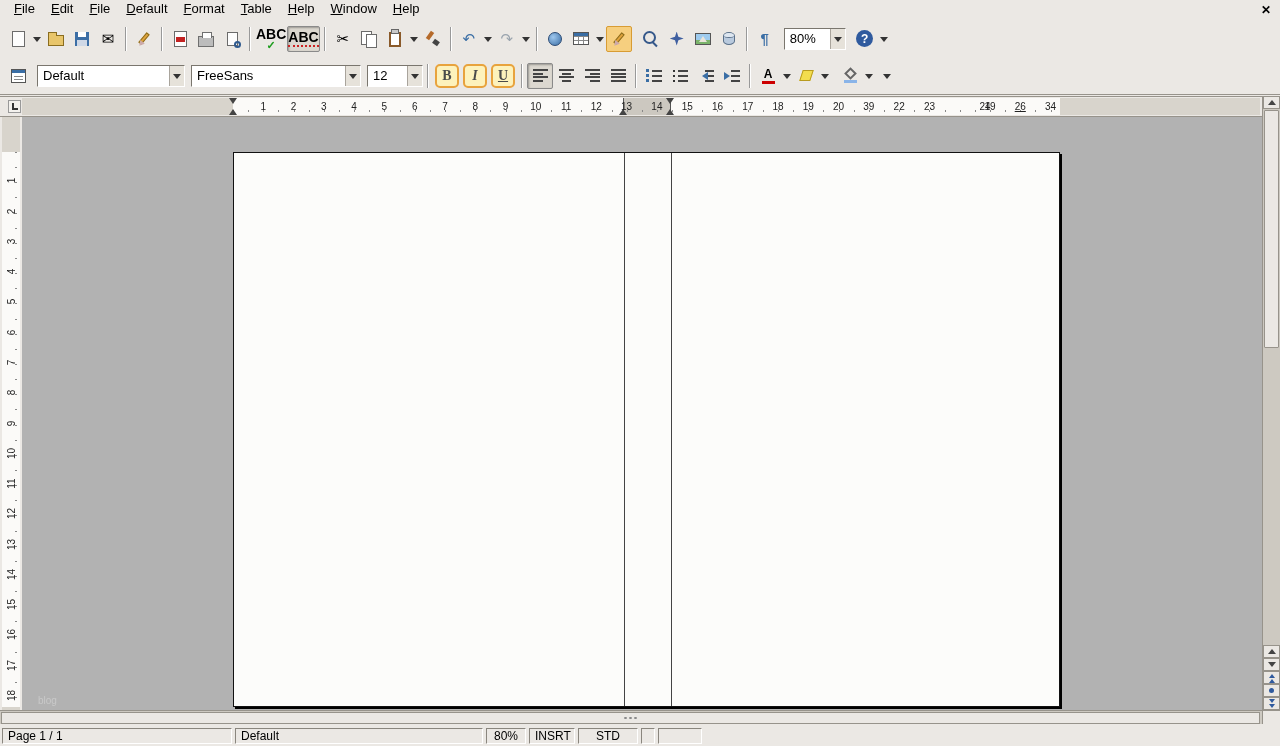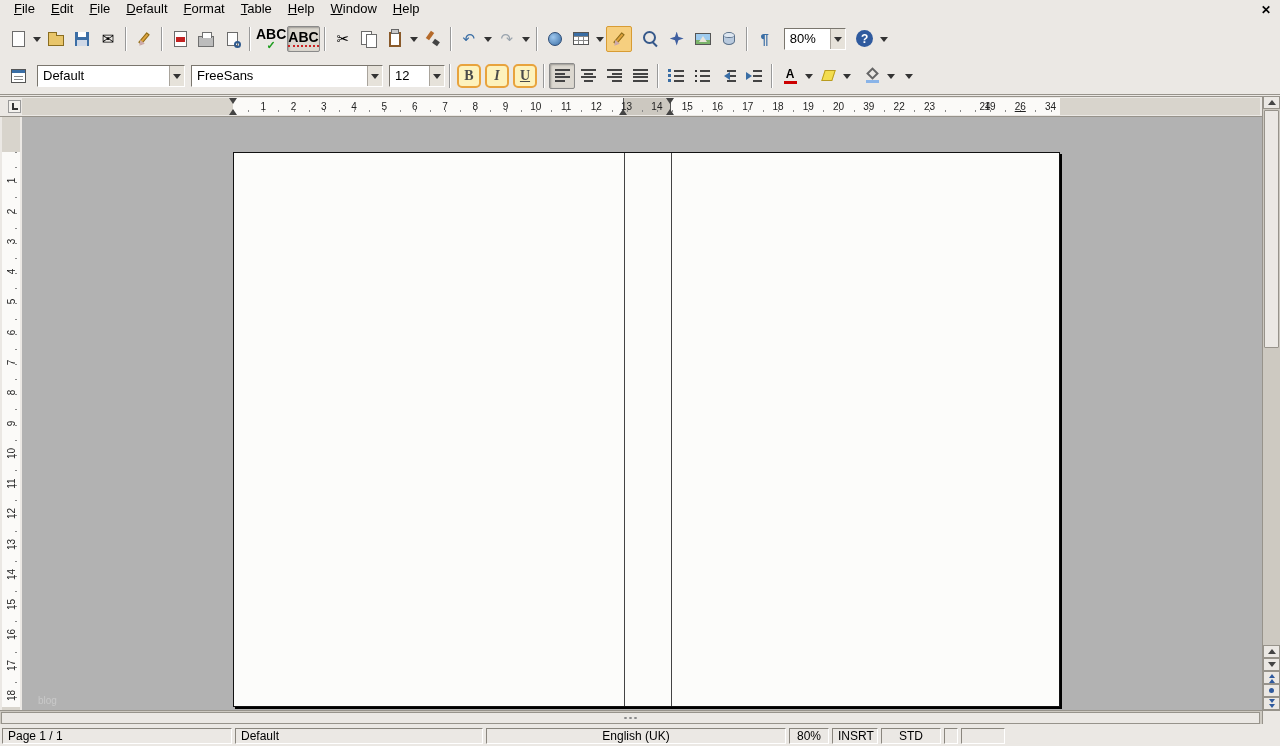--- a/index.html
+++ b/index.html
@@ -296,21 +296,21 @@
       <span class="ic-styles"></span>
     </div>
   <div class="sp"></div>
   <div class="combo" style="width:148px">
     <span class="val">Default</span>
     <span class="cdd">
         <i></i>
       </span>
   </div>
   <div class="sp"></div>
-  <div class="combo" style="width:192px">
+  <div class="combo" style="width:170px">
     <span class="val">FreeSans</span>
     <span class="cdd">
         <i></i>
       </span>
   </div>
   <div class="sp"></div>
   <div class="combo" style="width:56px">
     <span class="val">12</span>
     <span class="cdd">
         <i></i>
@@ -487,20 +487,19 @@
 <div id="hscroll">
   <div id="hthumb">
       <span class="grip"></span>
     </div>
 </div>
 <div id="corner"></div>
 
 <div id="statusbar">
   <div class="sfield" style="width:230px">Page 1 / 1</div>
   <div class="sfield" style="width:248px">Default</div>
-  <div class="sfield tc" style="width:300px">English (UK)</div>
   <div class="sfield tc" style="width:40px">80%</div>
   <div class="sfield tc" style="width:46px">INSRT</div>
   <div class="sfield tc" style="width:60px">STD</div>
   <div class="sfield" style="width:14px"></div>
   <div class="sfield" style="width:44px"></div>
   <div id="sb-fill"></div>
 </div>
 
 </body></html>

